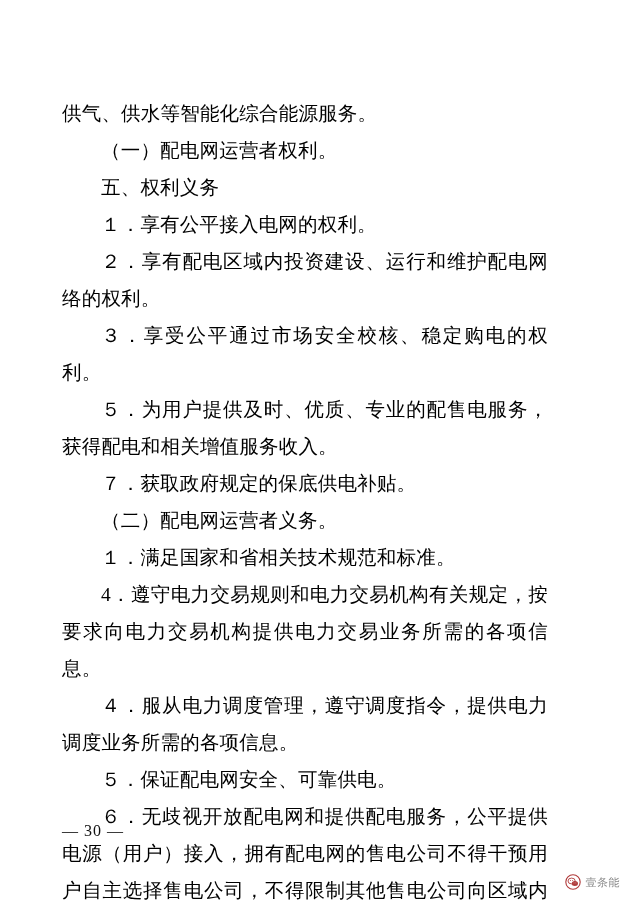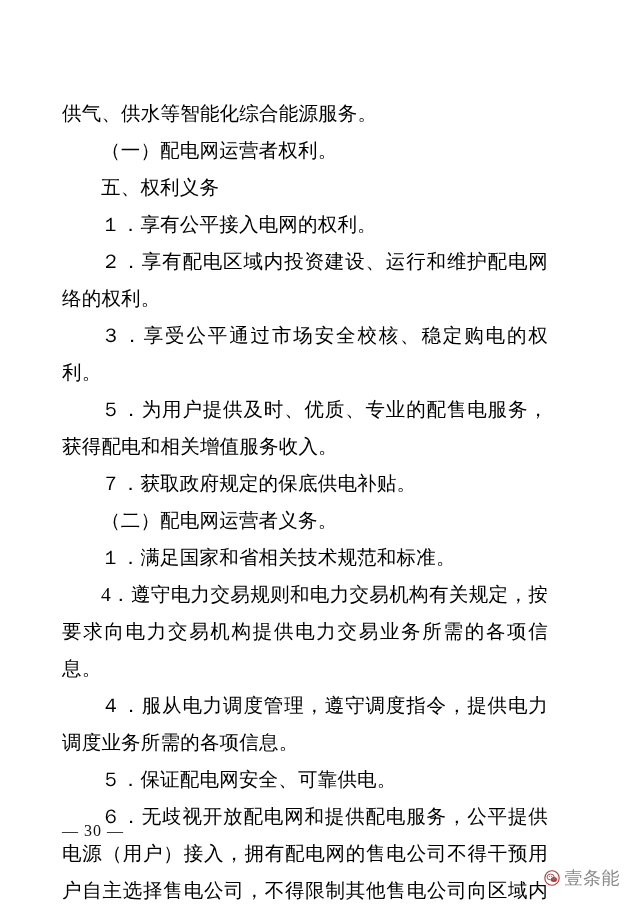--- a/index.html
+++ b/index.html
@@ -49,21 +49,21 @@
     color: #111;
   }
   .footer-brand {
     position: absolute;
     right: 20px;
     bottom: 16px;
     display: flex;
     align-items: center;
     gap: 5px;
     color: #8a8a8a;
-    font-size: 18px;
+    font-size: 11px;
     font-family: "Liberation Sans", sans-serif;
   }
   .footer-brand .logo-mark {
     width: 16px;
     height: 16px;
     display: inline-block;
     position: relative;
   }
   .footer-brand .logo-mark svg {
     display: block;

